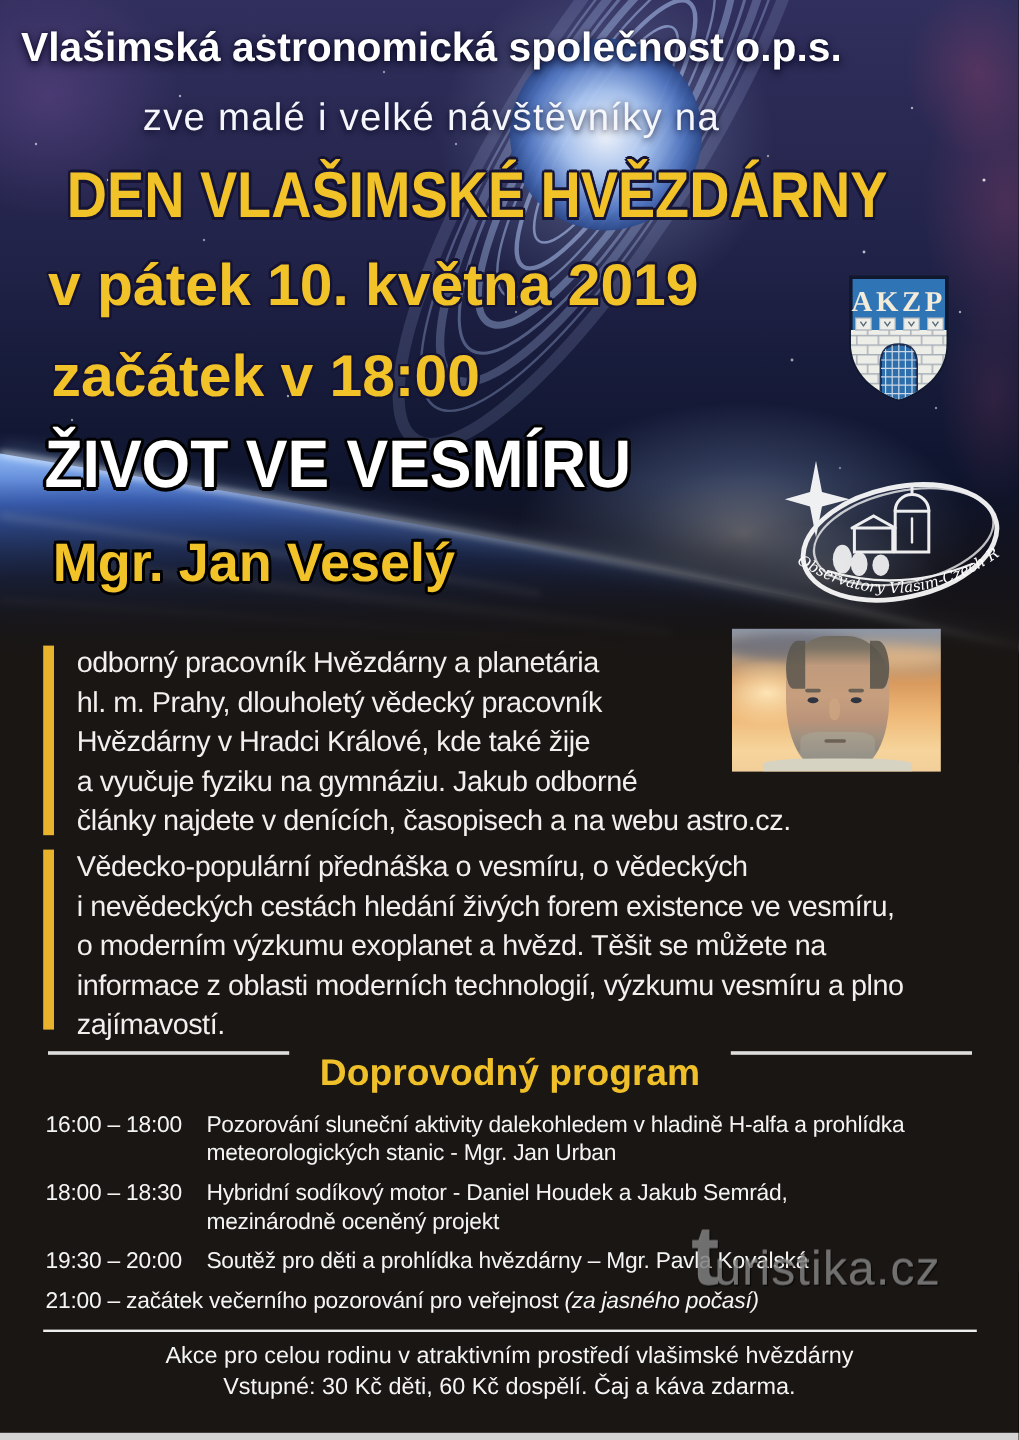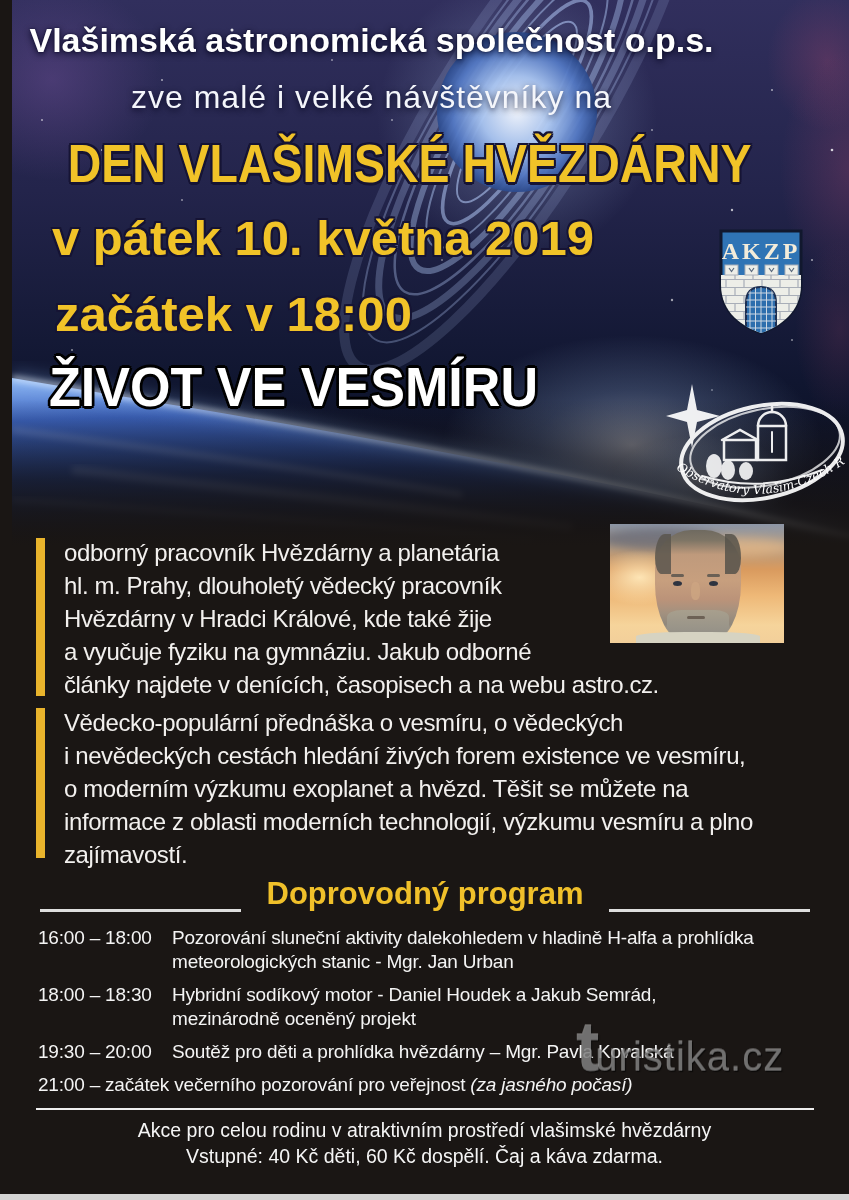--- a/index.html
+++ b/index.html
@@ -3,21 +3,21 @@
 <meta charset="utf-8">
 <style>
   * { margin:0; padding:0; box-sizing:border-box; }
   html,body { background:#000; }
   body { font-family:"Liberation Sans", sans-serif; }
   .poster {
     position:relative; width:849px; height:1200px; margin:0 auto;
     background:#1a1614; overflow:hidden;
   }
   
-  .hero { position:absolute; left:12px; top:0; width:719px; height:545px; }
+  .hero { position:absolute; left:0; top:0; width:719px; height:545px; }
   .hero svg.bg { position:absolute; left:0; top:0; }
   .hline { position:absolute; white-space:nowrap; line-height:1.08; }
   .org    { top:22px;  width:100%; text-align:center; font-size:34px; font-weight:bold; color:#ffffff;
             text-shadow:0 2px 7px rgba(0,0,25,.9), 0 0 2px rgba(10,10,40,.8); }
   .invite { top:80px;  width:100%; text-align:center; font-size:32px; color:#f4f6fb; letter-spacing:1px;
             text-shadow:0 2px 6px rgba(0,0,25,.8); }
   .event-title { top:134px; width:100%; text-align:center; }
   .event-title span { display:inline-block; transform:scaleX(.86); transform-origin:center;
             font-size:54px; font-weight:bold; letter-spacing:0; color:#f1c328;
             text-shadow:2.5px 0 0 #161434,-2.5px 0 0 #161434,0 2.5px 0 #161434,0 -2.5px 0 #161434,
@@ -64,21 +64,21 @@
   .ph-browR { left:97px; top:50px; width:13px; height:3px; background:#6a6055; border-radius:2px; }
   .ph-eyeL  { left:63px; top:57px; width:9px; height:5px; background:#2e3440; border-radius:50%; }
   .ph-eyeR  { left:99px; top:57px; width:9px; height:5px; background:#2e3440; border-radius:50%; }
   .ph-nose  { left:81px; top:58px; width:9px; height:18px; background:#cda581; border-radius:40%; opacity:.85; }
   .ph-beard { left:57px; top:86px; width:62px; height:30px; border-radius:24% 24% 46% 46%;
               background:linear-gradient(180deg,#a89f8d,#8f8d86); }
   .ph-mouth { left:77px; top:92px; width:18px; height:3px; background:#6d6155; border-radius:2px; }
   .ph-shirt { left:26px; top:108px; width:124px; height:11px; background:#d6d3c2; border-radius:40% 40% 0 0; }
 
   .program-heading { position:absolute; top:876px; left:40px; width:770px;
-                     display:flex; align-items:flex-end; gap:26px; }
+                     display:flex; align-items:flex-start; gap:26px; }
   .h-line { flex:1; height:3px; background:#dedede; }
   .h-text { font-size:31px; font-weight:bold; color:#f0c02a; white-space:nowrap; }
 
   .schedule { position:absolute; top:926px; left:38px; width:780px;
               color:#f4f4f4; font-size:19px; letter-spacing:-0.2px; line-height:24px; }
   .srow { display:flex; margin-bottom:9px; }
   .stime { width:134px; flex:none; }
   .sdesc { flex:1; }
   .sdesc div, .sfull { white-space:nowrap; }
   .sfull em { font-style:italic; }
@@ -204,20 +204,21 @@
       <path d="M0,500 C180,512 350,525 520,540" fill="none" stroke="#ffffff" stroke-width="5" opacity=".1" filter="url(#b3)"></path>
       <rect x="0" y="400" width="849" height="145" fill="url(#fadeG)"></rect>
     </svg>
 
     <div class="hline org">Vlašimská astronomická společnost o.p.s.</div>
     <div class="hline invite">zve malé i velké návštěvníky na</div>
     <div class="hline event-title"><span>DEN VLAŠIMSKÉ HVĚZDÁRNY</span></div>
     <div class="hline date-line">v pátek 10. května 2019</div>
     <div class="hline start-line">začátek v 18:00</div>
     <div class="hline lecture-title"><span>ŽIVOT VE VESMÍRU</span></div>
+    <div class="hline speaker-line">Mgr. Jan Veselý</div>
 
     <svg class="akzp-logo" width="96" height="114" viewBox="0 0 96 114" aria-hidden="true">
       <defs>
         <clipPath id="shieldClip">
             <path d="M48,110 C30,104 8,90 8,62 V8 H88 V62 C88,90 66,104 48,110 Z"></path>
           </clipPath>
         <clipPath id="gateClip">
             <path d="M33,112 V80 Q33,64 48,64 Q63,64 63,80 V112 Z"></path>
           </clipPath>
         <pattern id="brick" width="18" height="16" patternUnits="userSpaceOnUse">
@@ -346,17 +347,17 @@
   </div>
 
   <div class="watermark">
     <span class="wm-initial">t</span>
       <span class="wm-rest">uristika.cz</span>
   </div>
 
   <div class="footer-divider"></div>
   <div class="footer">
     <div>Akce pro celou rodinu v atraktivním prostředí vlašimské hvězdárny</div>
-    <div>Vstupné: 40 Kč děti, 60 Kč dospělí. Čaj a káva zdarma.</div>
+    <div>Vstupné: 30 Kč děti, 60 Kč dospělí. Čaj a káva zdarma.</div>
   </div>
   <div class="bottom-strip"></div>
 
 </div>
 
 </body></html>

